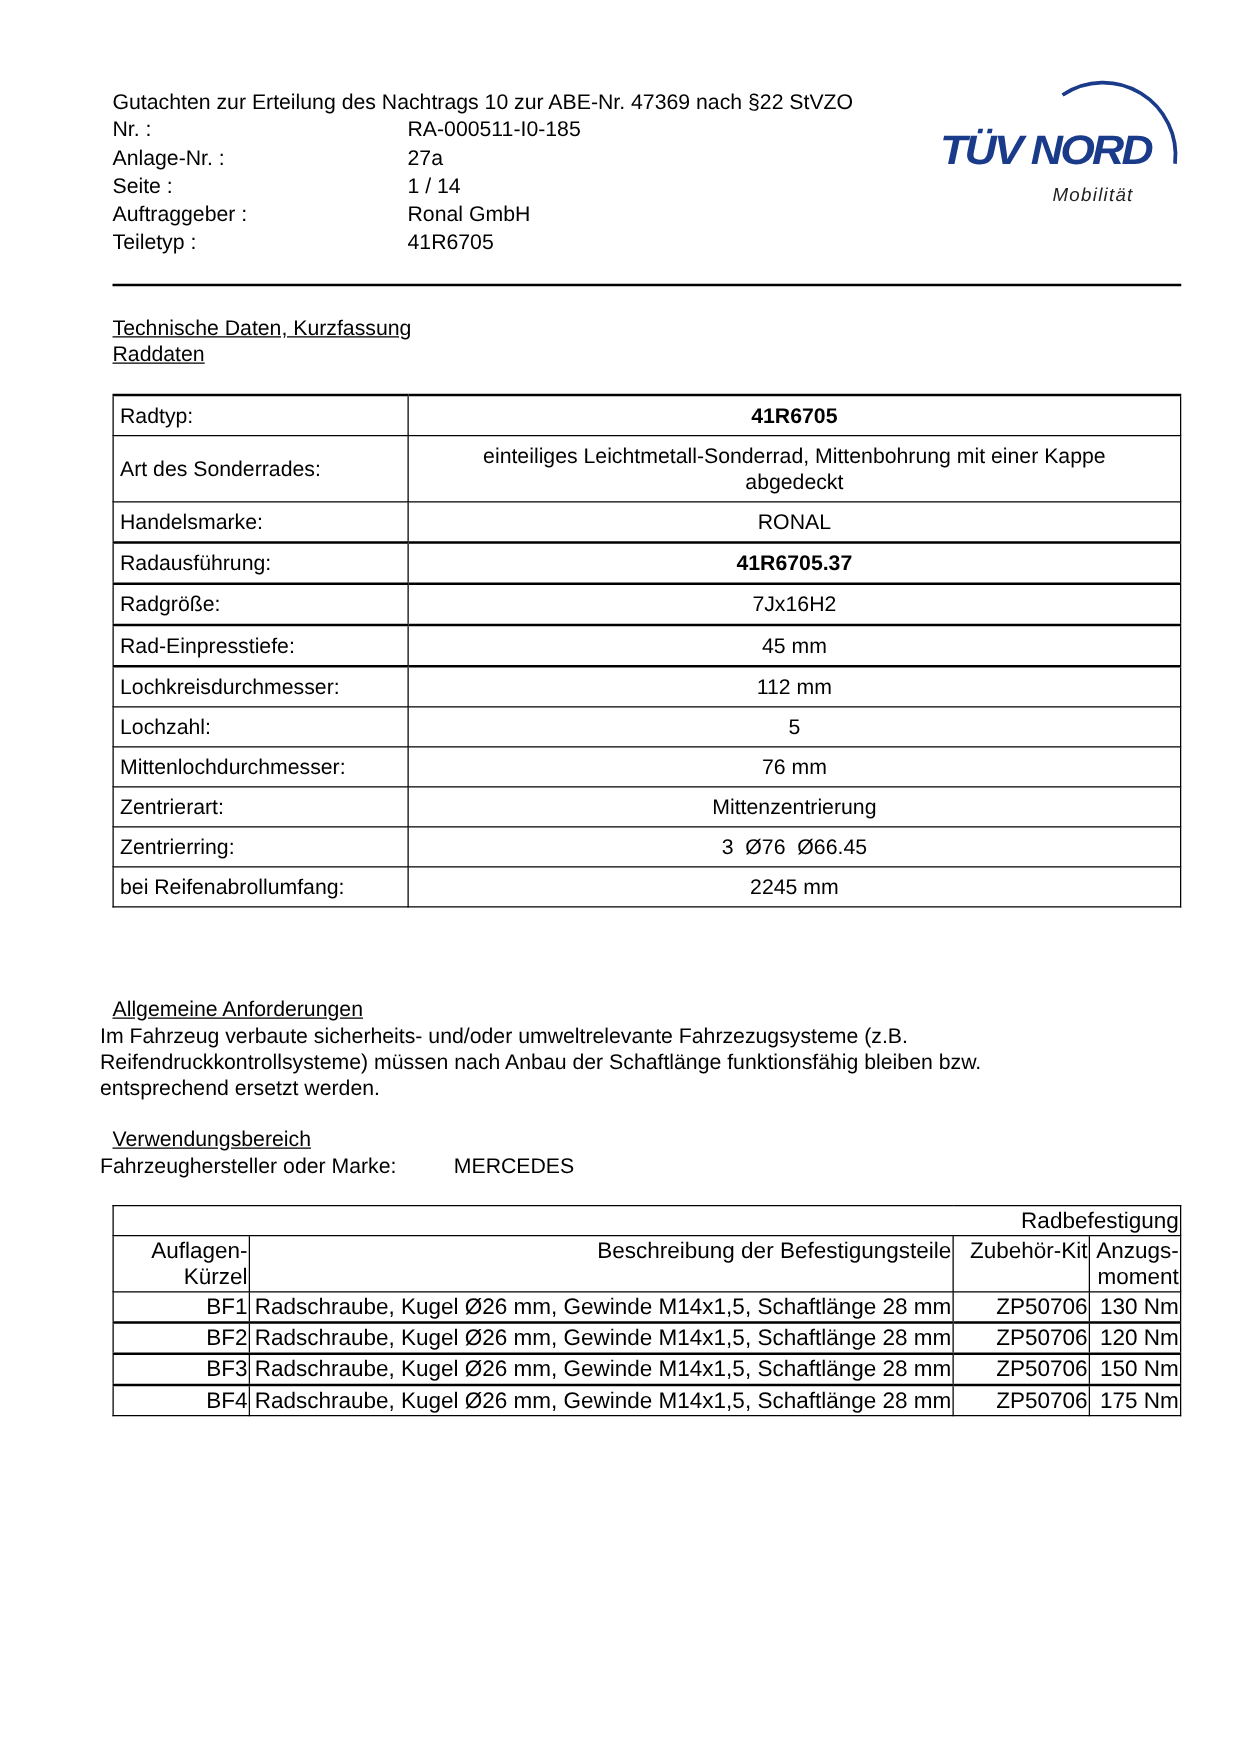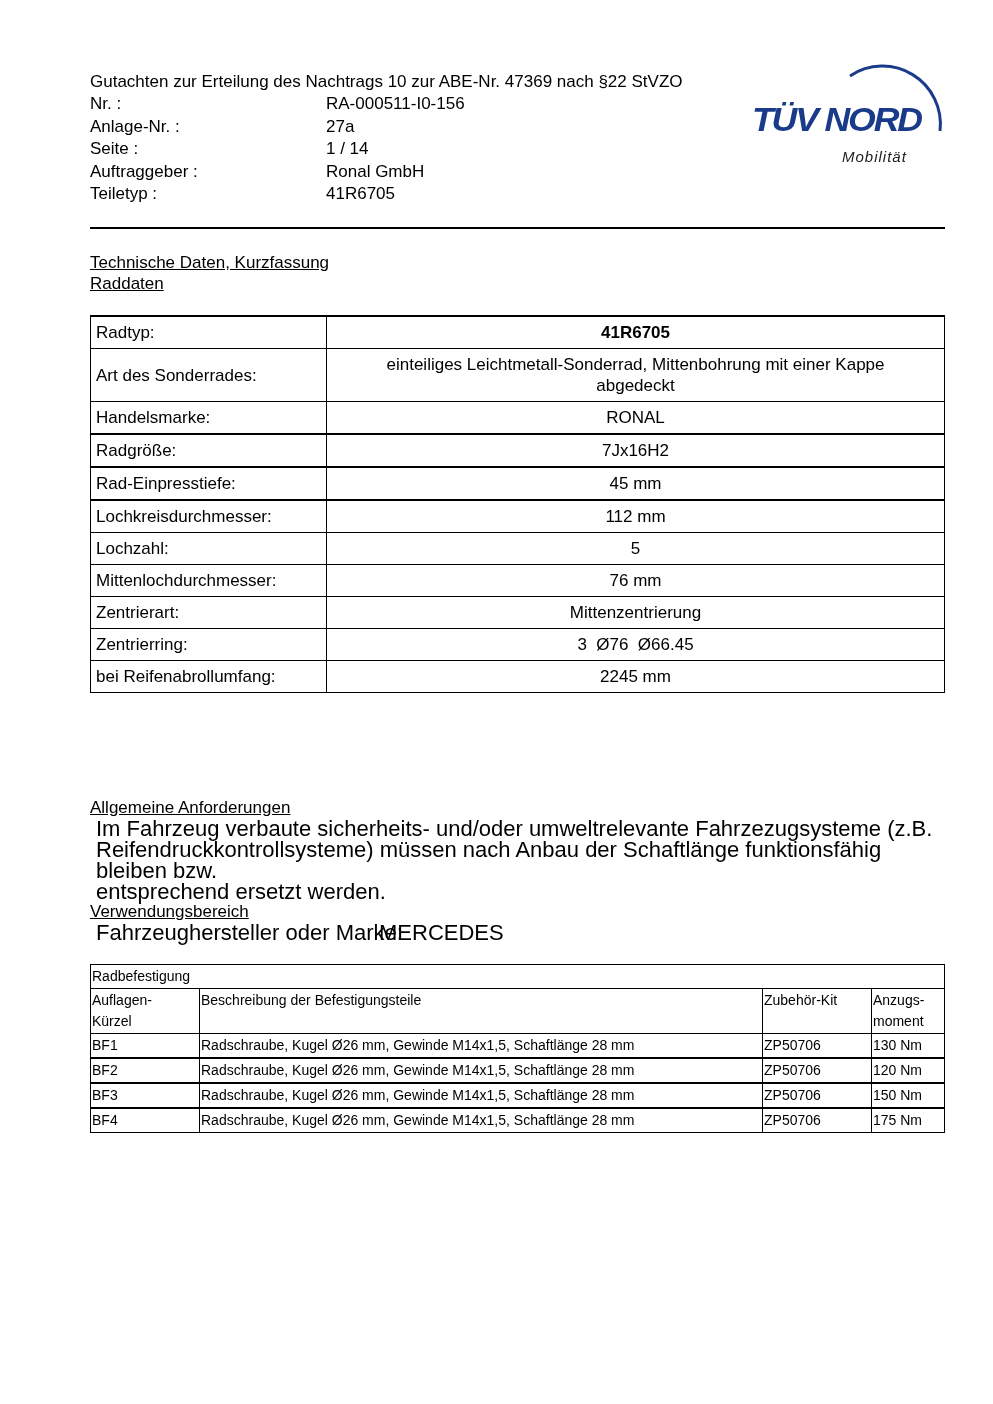--- a/index.html
+++ b/index.html
@@ -13,33 +13,33 @@
   .logo { left:750px; top:46px; width:200px; height:125px; }
   .sec-title { font-weight:normal; text-decoration:underline; font-size:17px; line-height:21px; }
   table { border-collapse:collapse; }
   .tech { position:absolute; left:90px; top:315px; width:855px; }
   .tech td { border:1px solid #000; font-size:17px; line-height:21px; padding:5px 5px; }
   .tech td.lab { width:225px; text-align:left; }
   .tech td.val { text-align:center; }
   .tech tr.thick td { border-top:2px solid #000; border-bottom:2px solid #000; }
   .tech tr.outer-top td { border-top:2px solid #000; }
   .tech td.bold { font-weight:bold; }
-  .para { left:96px; font-size:22px; line-height:21px; width:860px; }
+  .para { left:80px; font-size:17px; line-height:21px; width:860px; }
   .bef { position:absolute; left:90px; top:964px; width:855px; }
-  .bef td { border:1px solid #000; font-size:14px; line-height:21px; padding:1px 1px; vertical-align:top; }
+  .bef td { border:1px solid #000; font-size:18px; line-height:21px; padding:1px 1px; vertical-align:top;text-align:right; }
   .bef tr.sep td { border-top:2px solid #000; }
 </style>
 </head>
 <body>
 
 <div class="abs hdr-title">Gutachten zur Erteilung des Nachtrags 10 zur ABE-Nr. 47369 nach §22 StVZO</div>
 
 <div class="hdr-row" style="top:93px;">
   <span class="k">Nr. :</span>
-  <span class="v">RA-000511-I0-156</span>
+  <span class="v">RA-000511-I0-185</span>
 </div>
 <div class="hdr-row" style="top:116px;">
   <span class="k">Anlage-Nr. :</span>
   <span class="v">27a</span>
 </div>
 <div class="hdr-row" style="top:138px;">
   <span class="k">Seite :</span>
   <span class="v">1 / 14</span>
 </div>
 <div class="hdr-row" style="top:161px;">
@@ -70,20 +70,24 @@
     <td class="lab">Radtyp:</td>
     <td class="val bold">41R6705</td>
   </tr>
   <tr>
     <td class="lab">Art des Sonderrades:</td>
     <td class="val" style="padding-left:20px;padding-right:20px;">einteiliges Leichtmetall-Sonderrad, Mittenbohrung mit einer Kappe abgedeckt</td>
   </tr>
   <tr>
     <td class="lab">Handelsmarke:</td>
     <td class="val">RONAL</td>
+  </tr>
+  <tr class="thick">
+    <td class="lab">Radausführung:</td>
+    <td class="val bold">41R6705.37</td>
   </tr>
   <tr class="thick">
     <td class="lab">Radgröße:</td>
     <td class="val">7Jx16H2</td>
   </tr>
   <tr class="thick">
     <td class="lab">Rad-Einpresstiefe:</td>
     <td class="val">45 mm</td>
   </tr>
   <tr>

